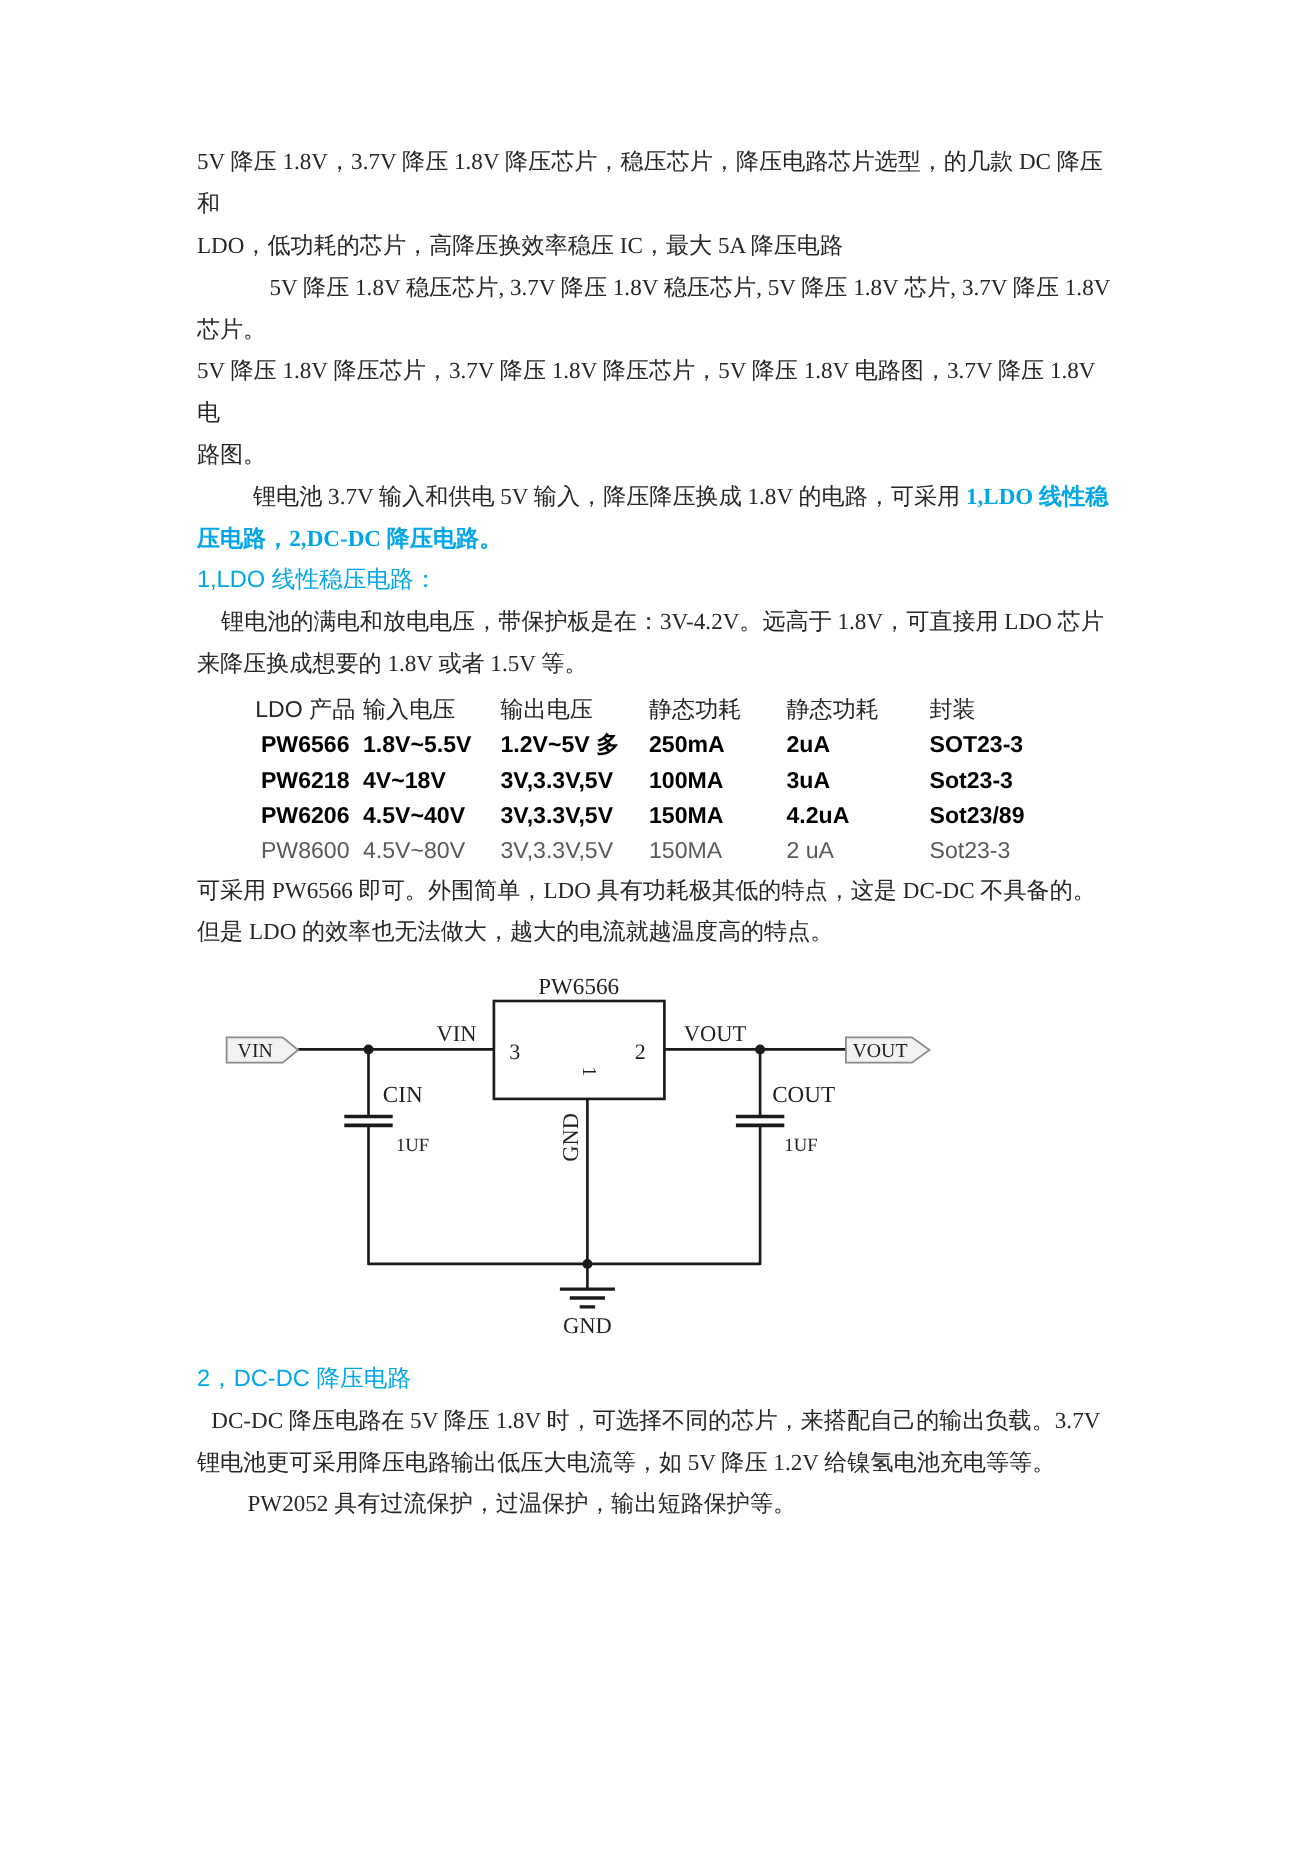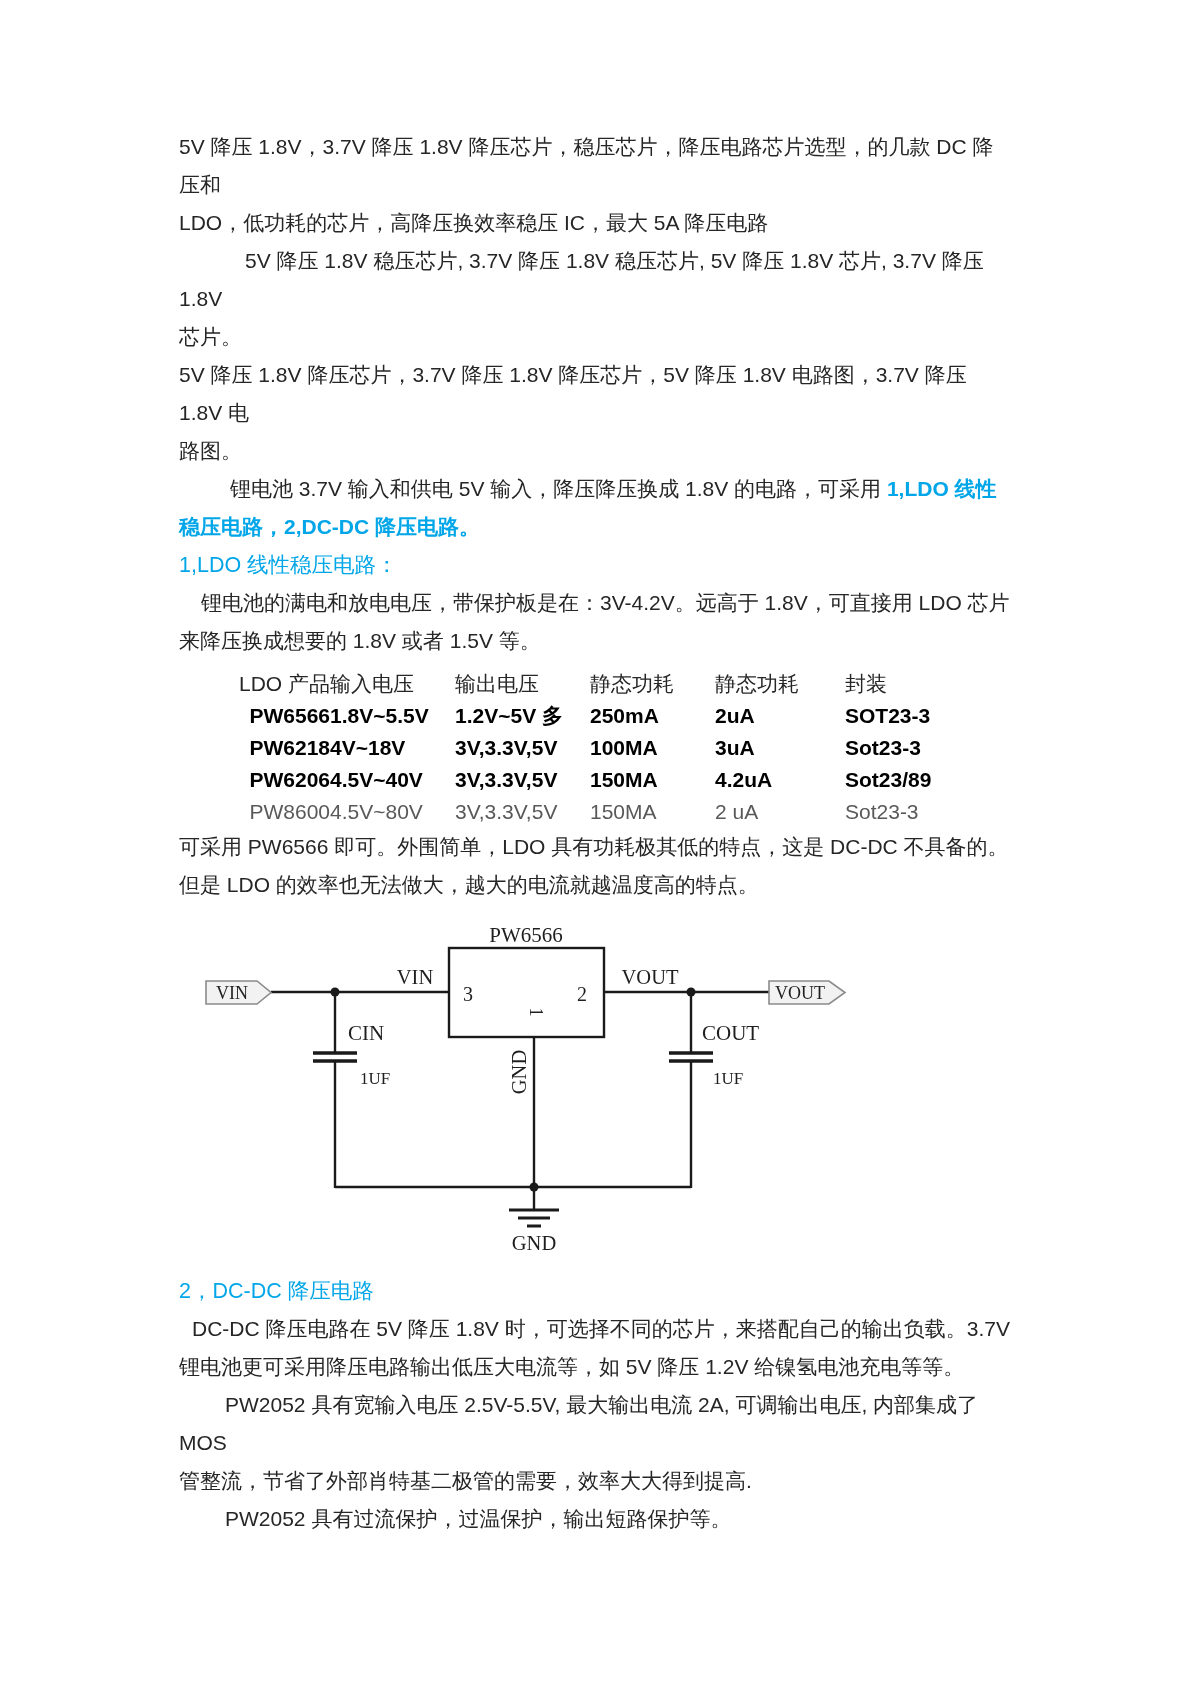--- a/index.html
+++ b/index.html
@@ -6,39 +6,39 @@
   .page{
     position:relative;
     width:1190px;height:1683px;
     box-sizing:border-box;
     padding:128px 179px 0 179px;
     background:#ffffff;
     overflow:hidden;
     font-family:"Liberation Sans","DejaVu Sans",sans-serif;
     font-size:21px;line-height:38px;color:#262626;
   }
-  p.para{margin:0;white-space:pre-line;}
+  p.para{margin:0;white-space:pre-line;font-family:Liberation Serif, serif;}
   .indent-xs{text-indent:13px;}
   .indent-sm{text-indent:22px;}
   .indent-md{text-indent:51px;}
   .indent-lg{text-indent:46px;}
   .indent-xl{text-indent:66px;}
   .mt8{margin-top:8px;} .mt16{margin-top:16px;} .mt25{margin-top:25px;}
   .mt28{margin-top:28px;} .mt30{margin-top:30px;} .mt5{margin-top:5px;}
   .heading{
     margin:0;font-size:21.5px;line-height:38px;font-weight:normal;
     color:#00a6e8;
   }
   .blue-link{color:#00a6e8;font-weight:bold;cursor:pointer;}
   
   .ldo-table{margin:8px 0 0 46px;}
   .trow{display:grid;grid-template-columns:105px 125px 135px 125px 130px 120px;
         height:32px;line-height:32px;}
   .tc{text-align:left;white-space:nowrap;}
-  .tc.c0{text-align:right;}
+  .tc.c0{text-align:center;}
   .trow.bold{font-weight:bold;color:#000;}
   .trow.muted{color:#595959;}
   
   .circuit{display:block;margin-top:8px;}
   .circuit text{font-family:"Liberation Serif","DejaVu Serif",serif;fill:#1f1f1f;}
   
   .watermark{
     position:absolute;top:1704px;right:5px;
     font-size:27px;line-height:32px;color:#f2e87b;
     font-family:"Liberation Sans","DejaVu Sans",sans-serif;
@@ -155,20 +155,18 @@
     <text x="181" y="172" font-size="17">1UF</text>
     <text x="534" y="172" font-size="17">1UF</text>
     <text x="355" y="338" text-anchor="middle" font-size="20.5">GND</text>
   </svg>
 
   <h2 class="heading mt5">2，DC-DC 降压电路</h2>
 
   <p class="para indent-xs">DC-DC 降压电路在 5V 降压 1.8V 时，可选择不同的芯片，来搭配自己的输出负载。3.7V
 锂电池更可采用降压电路输出低压大电流等，如 5V 降压 1.2V 给镍氢电池充电等等。</p>
 
-  <p class="para indent-lg mt30">PW2052 具有宽输入电压 2.5V-5.5V, 最大输出电流 2A, 可调输出电压, 内部集成了 MOS
-管整流，节省了外部肖特基二极管的需要，效率大大得到提高.</p>
 
   <p class="para indent-lg">PW2052 具有过流保护，过温保护，输出短路保护等。</p>
 
   <div class="watermark">夸克微科技</div>
 
 </div>
 
 </body></html>

